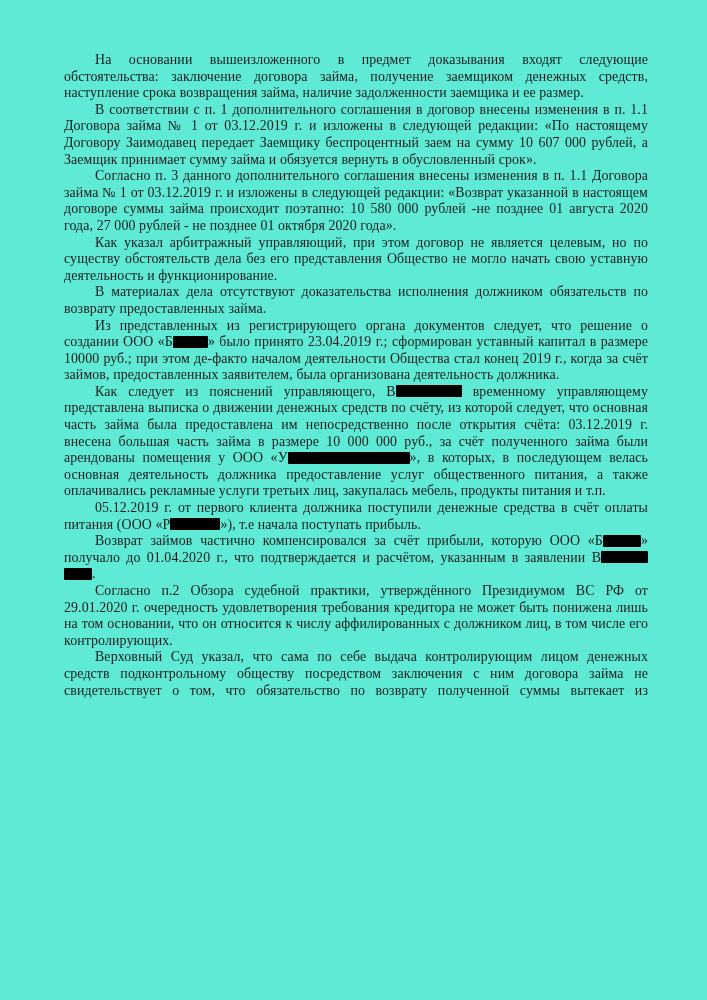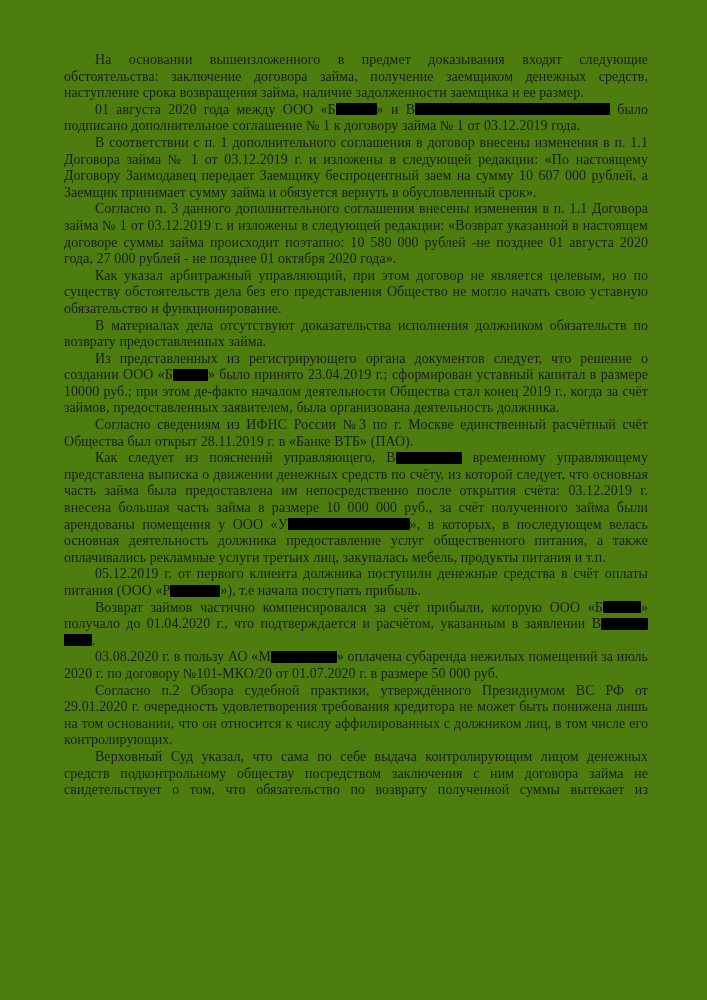--- a/index.html
+++ b/index.html
@@ -4,21 +4,21 @@
 <style>
   html, body {
     margin: 0;
     padding: 0;
     background: #ffffff;
   }
   .page {
     position: relative;
     width: 707px;
     height: 1000px;
-    background: #4d7c0f;
+    background: #5eead4;
     overflow: hidden;
   }
   .doc-body {
     position: absolute;
     left: 64px;
     top: 52px;
     width: 584px;
     font-family: "Liberation Serif", "DejaVu Serif", serif;
     font-size: 13.9px;
     line-height: 16.6px;
@@ -42,27 +42,24 @@
     vertical-align: -1.5px;
     border-radius: 1px;
   }
 </style>
 </head>
 <body>
 
 <div class="page">
   <div class="doc-body">
       <p>На основании вышеизложенного в предмет доказывания входят следующие обстоятельства: заключение договора займа, получение заемщиком денежных средств, наступление срока возвращения займа, наличие задолженности заемщика и ее размер.</p>
-      <p>01 августа 2020 года между ООО «Б<span class="redact" style="width: 41px;"></span>» и В<span class="redact" style="width: 195px;"></span> было подписано дополнительное соглашение № 1 к договору займа № 1 от 03.12.2019 года.</p>
       <p>В соответствии с п. 1 дополнительного соглашения в договор внесены изменения в п. 1.1 Договора займа № 1 от 03.12.2019 г. и изложены в следующей редакции: «По настоящему Договору Заимодавец передает Заемщику беспроцентный заем на сумму 10 607 000 рублей, а Заемщик принимает сумму займа и обязуется вернуть в обусловленный срок».</p>
       <p>Согласно п. 3 данного дополнительного соглашения внесены изменения в п. 1.1 Договора займа № 1 от 03.12.2019 г. и изложены в следующей редакции: «Возврат указанной в настоящем договоре суммы займа происходит поэтапно: 10 580 000 рублей -не позднее 01 августа 2020 года, 27 000 рублей - не позднее 01 октября 2020 года».</p>
-      <p>Как указал арбитражный управляющий, при этом договор не является целевым, но по существу обстоятельств дела без его представления Общество не могло начать свою уставную обязательство и функционирование.</p>
+      <p>Как указал арбитражный управляющий, при этом договор не является целевым, но по существу обстоятельств дела без его представления Общество не могло начать свою уставную деятельность и функционирование.</p>
       <p>В материалах дела отсутствуют доказательства исполнения должником обязательств по возврату предоставленных займа.</p>
       <p>Из представленных из регистрирующего органа документов следует, что решение о создании ООО «Б<span class="redact" style="width: 35px;"></span>» было принято 23.04.2019 г.; сформирован уставный капитал в размере 10000 руб.; при этом де-факто началом деятельности Общества стал конец 2019 г., когда за счёт займов, предоставленных заявителем, была организована деятельность должника.</p>
-      <p>Согласно сведениям из ИФНС России №3 по г. Москве единственный расчётный счёт Общества был открыт 28.11.2019 г. в «Банке ВТБ» (ПАО).</p>
       <p>Как следует из пояснений управляющего, В<span class="redact" style="width: 66px;"></span> временному управляющему представлена выписка о движении денежных средств по счёту, из которой следует, что основная часть займа была предоставлена им непосредственно после открытия счёта: 03.12.2019 г. внесена большая часть займа в размере 10 000 000 руб., за счёт полученного займа были арендованы помещения у ООО «У<span class="redact" style="width: 122px;"></span>», в которых, в последующем велась основная деятельность должника предоставление услуг общественного питания, а также оплачивались рекламные услуги третьих лиц, закупалась мебель, продукты питания и т.п.</p>
       <p>05.12.2019 г. от первого клиента должника поступили денежные средства в счёт оплаты питания (ООО «Р<span class="redact" style="width: 50px;"></span>»), т.е начала поступать прибыль.</p>
       <p>Возврат займов частично компенсировался за счёт прибыли, которую ООО «Б<span class="redact" style="width: 38px;"></span>» получало до 01.04.2020 г., что подтверждается и расчётом, указанным в заявлении В<span class="redact" style="width: 47px;"></span> <span class="redact" style="width: 28px;"></span>.</p>
-      <p>03.08.2020 г. в пользу АО «М<span class="redact" style="width: 66px;"></span>» оплачена субаренда нежилых помещений за июль 2020 г. по договору №101-МКО/20 от 01.07.2020 г. в размере 50 000 руб.</p>
       <p>Согласно п.2 Обзора судебной практики, утверждённого Президиумом ВС РФ от 29.01.2020 г. очередность удовлетворения требования кредитора не может быть понижена лишь на том основании, что он относится к числу аффилированных с должником лиц, в том числе его контролирующих.</p>
       <p>Верховный Суд указал, что сама по себе выдача контролирующим лицом денежных средств подконтрольному обществу посредством заключения с ним договора займа не свидетельствует о том, что обязательство по возврату полученной суммы вытекает из</p>
     </div>
 </div>
 
 </body></html>

